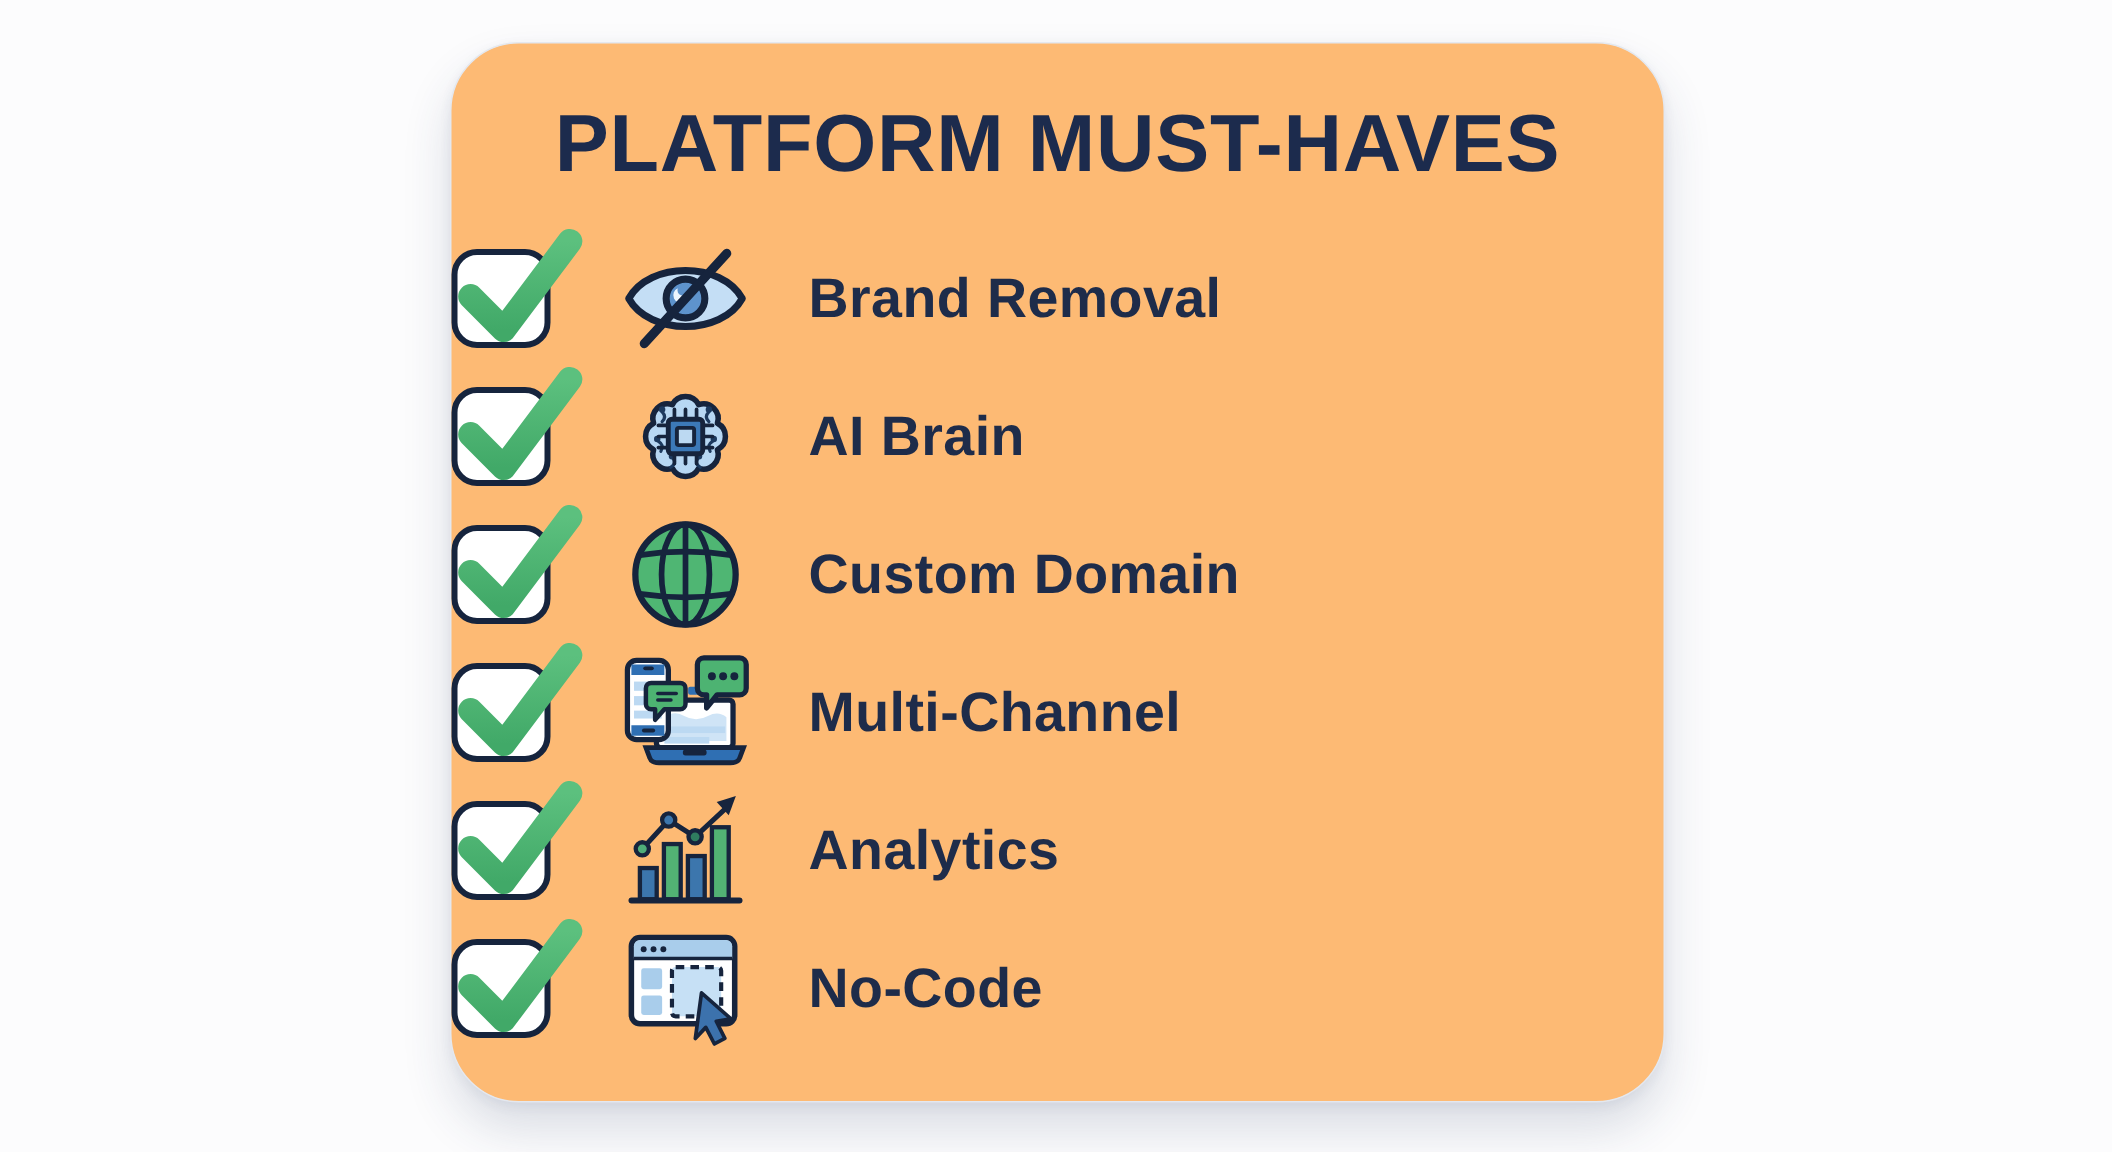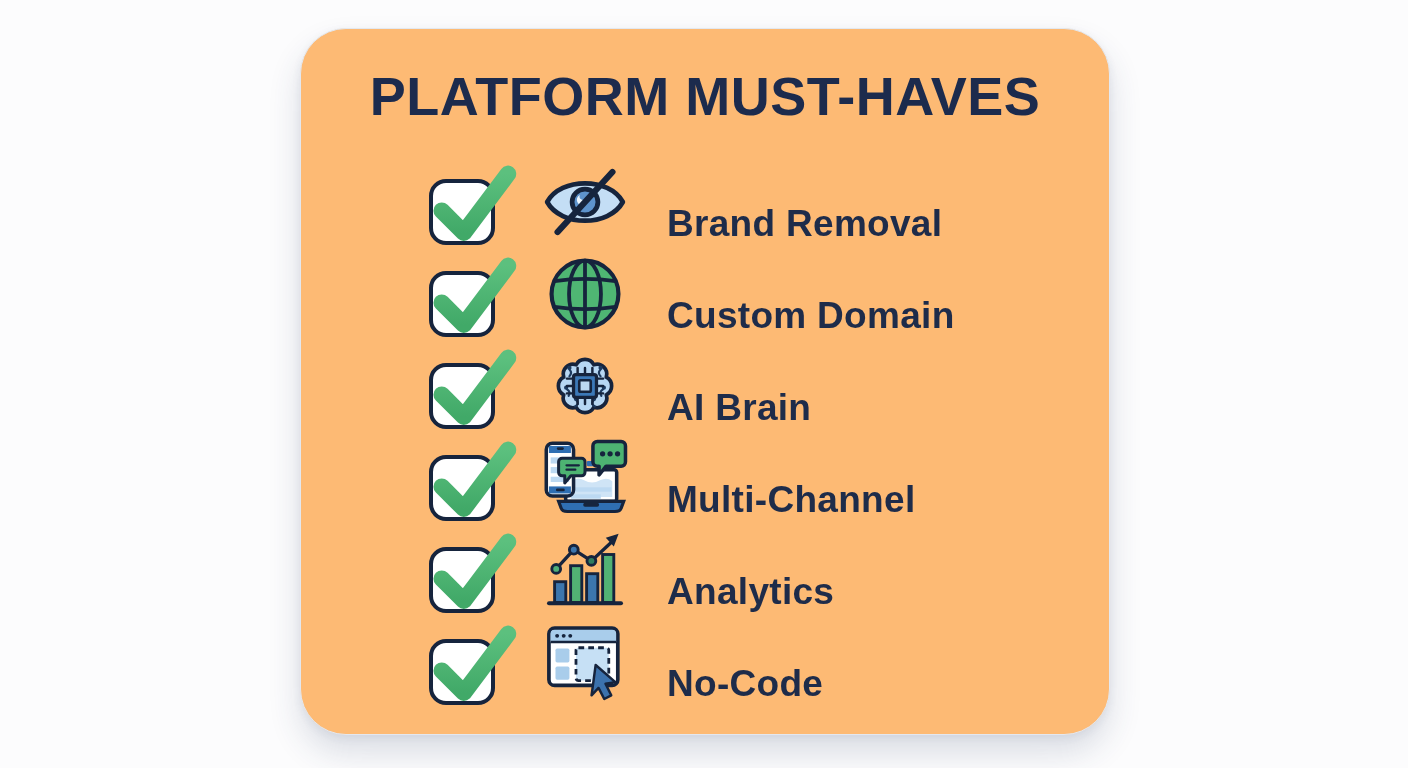--- a/index.html
+++ b/index.html
@@ -24,23 +24,22 @@
     text-align:center;
     font-size:54px;
     font-weight:800;
     letter-spacing:0.5px;
     color:#1c2b4d;
     line-height:1.15;
   }
   .rows { margin-top:26px; }
   .row {
     display:flex;
-    align-items:flex-end;
+    align-items:center;
     height:92px;
-    padding-left:128px;
   }
   .checkbox {
     position:relative;
     width:66px; height:66px;
     border:4.5px solid #16243d;
     border-radius:17px;
     background:#ffffff;
     flex:0 0 auto;
   }
   .checkbox svg {
@@ -88,38 +87,20 @@
       </span>
       <span class="icon-box">
         <svg viewBox="0 0 100 82" width="86" height="72">
           <path d="M6 41 C 22 12, 78 12, 94 41 C 78 70, 22 70, 6 41 Z" fill="#c4def5" stroke="#16243d" stroke-width="5.5" stroke-linejoin="round"></path>
           <circle cx="50" cy="41" r="15" fill="#5e93cc" stroke="#16243d" stroke-width="5.5"></circle>
           <path d="M44 33 a6 6 0 1 0 8 3 a4 4 0 0 1 -8 -3 z" fill="#eef6fd"></path>
           <line x1="82" y1="6" x2="18" y2="76" stroke="#16243d" stroke-width="7" stroke-linecap="round"></line>
         </svg>
       </span>
       <span class="label">Brand Removal</span>
-    </div>
-
-    <div class="row">
-      <span class="checkbox">
-        <svg viewBox="0 0 100 100">
-          <path d="M16 54 L40 78 L88 14" fill="none" stroke="url(#g1)" stroke-width="18" stroke-linecap="round" stroke-linejoin="round"></path>
-        </svg>
-      </span>
-      <span class="icon-box">
-        <svg viewBox="0 0 100 100" width="76" height="76">
-          <circle cx="50" cy="50" r="44" fill="#4fb673" stroke="#16243d" stroke-width="5.5"></circle>
-          <ellipse cx="50" cy="50" rx="21" ry="44" fill="none" stroke="#16243d" stroke-width="5"></ellipse>
-          <line x1="50" y1="6" x2="50" y2="94" stroke="#16243d" stroke-width="5"></line>
-          <path d="M10 33 Q50 27 90 33" fill="none" stroke="#16243d" stroke-width="5"></path>
-          <path d="M10 67 Q50 73 90 67" fill="none" stroke="#16243d" stroke-width="5"></path>
-        </svg>
-      </span>
-      <span class="label">Custom Domain</span>
     </div>
 
     <div class="row">
       <span class="checkbox">
         <svg viewBox="0 0 100 100">
           <path d="M16 54 L40 78 L88 14" fill="none" stroke="url(#g1)" stroke-width="18" stroke-linecap="round" stroke-linejoin="round"></path>
         </svg>
       </span>
       <span class="icon-box">
         <svg viewBox="0 0 100 92" width="82" height="76">
@@ -161,20 +142,38 @@
       <span class="label">AI Brain</span>
     </div>
 
     <div class="row">
       <span class="checkbox">
         <svg viewBox="0 0 100 100">
           <path d="M16 54 L40 78 L88 14" fill="none" stroke="url(#g1)" stroke-width="18" stroke-linecap="round" stroke-linejoin="round"></path>
         </svg>
       </span>
       <span class="icon-box">
+        <svg viewBox="0 0 100 100" width="76" height="76">
+          <circle cx="50" cy="50" r="44" fill="#4fb673" stroke="#16243d" stroke-width="5.5"></circle>
+          <ellipse cx="50" cy="50" rx="21" ry="44" fill="none" stroke="#16243d" stroke-width="5"></ellipse>
+          <line x1="50" y1="6" x2="50" y2="94" stroke="#16243d" stroke-width="5"></line>
+          <path d="M10 33 Q50 27 90 33" fill="none" stroke="#16243d" stroke-width="5"></path>
+          <path d="M10 67 Q50 73 90 67" fill="none" stroke="#16243d" stroke-width="5"></path>
+        </svg>
+      </span>
+      <span class="label">Custom Domain</span>
+    </div>
+
+    <div class="row">
+      <span class="checkbox">
+        <svg viewBox="0 0 100 100">
+          <path d="M16 54 L40 78 L88 14" fill="none" stroke="url(#g1)" stroke-width="18" stroke-linecap="round" stroke-linejoin="round"></path>
+        </svg>
+      </span>
+      <span class="icon-box">
         <svg viewBox="0 0 100 92" width="88" height="81">
 
           <rect x="28" y="36" width="58" height="36" rx="3" fill="#ffffff" stroke="#16243d" stroke-width="4"></rect>
           <path d="M33 50 q8 -7 16 -2 q9 5 18 0 q8 -4 14 1 v18 H33 Z" fill="#cfe4f6"></path>
           <rect x="34" y="56" width="46" height="5" fill="#bcd9f2"></rect>
           <rect x="34" y="64" width="34" height="5" fill="#bcd9f2"></rect>
 
           <path d="M20 72 L94 72 L91 80 Q90 83.5 84 83.5 L30 83.5 Q24 83.5 23 80 Z" fill="#2f6fb3" stroke="#16243d" stroke-width="3.6"></path>
           <rect x="48" y="73.5" width="18" height="4.5" rx="2" fill="#16243d"></rect>
 

